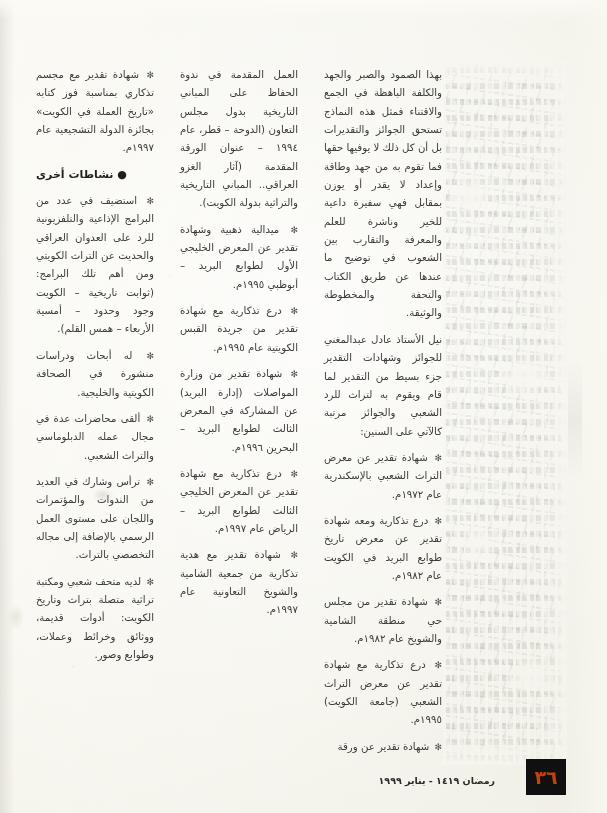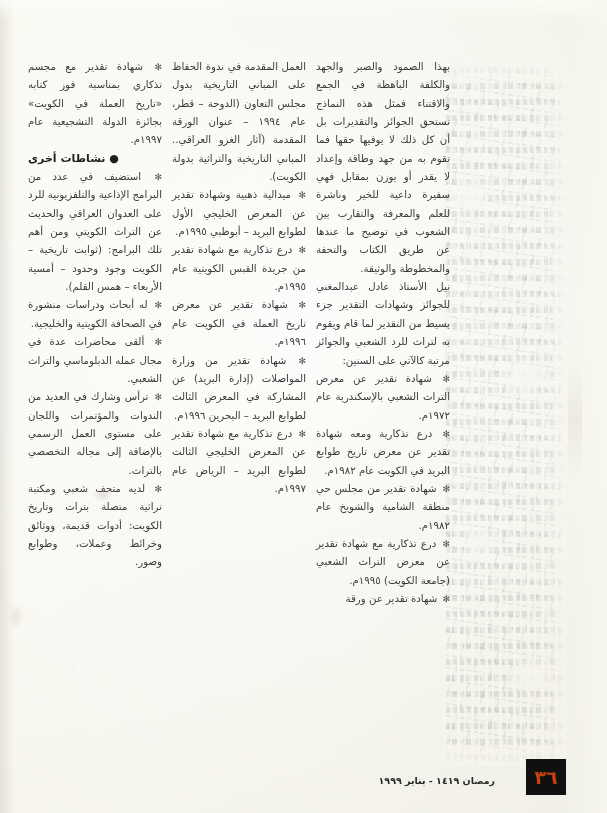--- a/index.html
+++ b/index.html
@@ -61,21 +61,21 @@
     width: 134px;
     direction: rtl;
     text-align: justify;
     text-align-last: right;
     color: #3a3a3a;
     font-family: "DejaVu Sans", sans-serif;
     font-size: 10.2px;
     line-height: 18.35px;
   }
   .col p {
-    margin: 0;
+    margin: 8px;
     text-indent: 0;
   }
   .para {
     display: block;
   }
   .bullet-star {
     display: inline;
     font-size: 9px;
     color: #4a4a4a;
     padding-left: 2px;
@@ -280,23 +280,23 @@
         <p class="para"><span class="bullet-star">✻</span> <span>شهادة تقدير عن معرض التراث الشعبي بالإسكندرية عام ١٩٧٢م.</span></p>
         <p class="para"><span class="bullet-star">✻</span> <span>درع تذكارية ومعه شهادة تقدير عن معرض تاريخ طوابع البريد في الكويت عام ١٩٨٢م.</span></p>
         <p class="para"><span class="bullet-star">✻</span> <span>شهادة تقدير من مجلس حي منطقة الشامية والشويخ عام ١٩٨٢م.</span></p>
         <p class="para"><span class="bullet-star">✻</span> <span>درع تذكارية مع شهادة تقدير عن معرض التراث الشعبي (جامعة الكويت) ١٩٩٥م.</span></p>
         <p class="para"><span class="bullet-star">✻</span> <span>شهادة تقدير عن ورقة</span></p>
       </div>
     <div class="col" id="col-middle">
         <p class="para"><span>العمل المقدمة في ندوة الحفاظ على المباني التاريخية بدول مجلس التعاون (الدوحة – قطر، عام ١٩٩٤ – عنوان الورقة المقدمة (آثار الغزو العراقي.. المباني التاريخية والتراثية بدولة الكويت).</span></p>
         <p class="para"><span class="bullet-star">✻</span> <span>ميدالية ذهبية وشهادة تقدير عن المعرض الخليجي الأول لطوابع البريد – أبوظبي ١٩٩٥م.</span></p>
         <p class="para"><span class="bullet-star">✻</span> <span>درع تذكارية مع شهادة تقدير من جريدة القبس الكويتية عام ١٩٩٥م.</span></p>
-        <p class="para"><span class="bullet-star">✻</span> <span>شهادة تقدير عن معرض تاريخ العملة في الكويت عام ١٩٩٦م.</span></p>
         <p class="para"><span class="bullet-star">✻</span> <span>شهادة تقدير من وزارة المواصلات (إدارة البريد) عن المشاركة في المعرض الثالث لطوابع البريد – البحرين ١٩٩٦م.</span></p>
         <p class="para"><span class="bullet-star">✻</span> <span>درع تذكارية مع شهادة تقدير عن المعرض الخليجي الثالث لطوابع البريد – الرياض عام ١٩٩٧م.</span></p>
+        <p class="para"><span class="bullet-star">✻</span> <span>شهادة تقدير مع هدية تذكارية من جمعية الشامية والشويخ التعاونية عام ١٩٩٧م.</span></p>
       </div>
     <div class="col" id="col-left">
         <p class="para"><span class="bullet-star">✻</span> <span>شهادة تقدير مع مجسم تذكاري بمناسبة فوز كتابه «تاريخ العملة في الكويت» بجائزة الدولة التشجيعية عام ١٩٩٧م.</span></p>
         <p class="para heading"><span class="bullet-dot">●</span> <span>نشاطات أخرى</span></p>
         <p class="para"><span class="bullet-star">✻</span> <span>استضيف في عدد من البرامج الإذاعية والتلفزيونية للرد على العدوان العراقي والحديث عن التراث الكويتي ومن أهم تلك البرامج: (ثوابت تاريخية – الكويت وجود وحدود – أمسية الأربعاء – همس القلم).</span></p>
         <p class="para"><span class="bullet-star">✻</span> <span>له أبحاث ودراسات منشورة في الصحافة الكويتية والخليجية.</span></p>
         <p class="para"><span class="bullet-star">✻</span> <span>ألقى محاضرات عدة في مجال عمله الدبلوماسي والتراث الشعبي.</span></p>
         <p class="para"><span class="bullet-star">✻</span> <span>ترأس وشارك في العديد من الندوات والمؤتمرات واللجان على مستوى العمل الرسمي بالإضافة إلى مجاله التخصصي بالتراث.</span></p>
         <p class="para"><span class="bullet-star">✻</span> <span>لديه متحف شعبي ومكتبة تراثية متصلة بتراث وتاريخ الكويت: أدوات قديمة، ووثائق وخرائط وعملات، وطوابع وصور.</span></p>
       </div>

